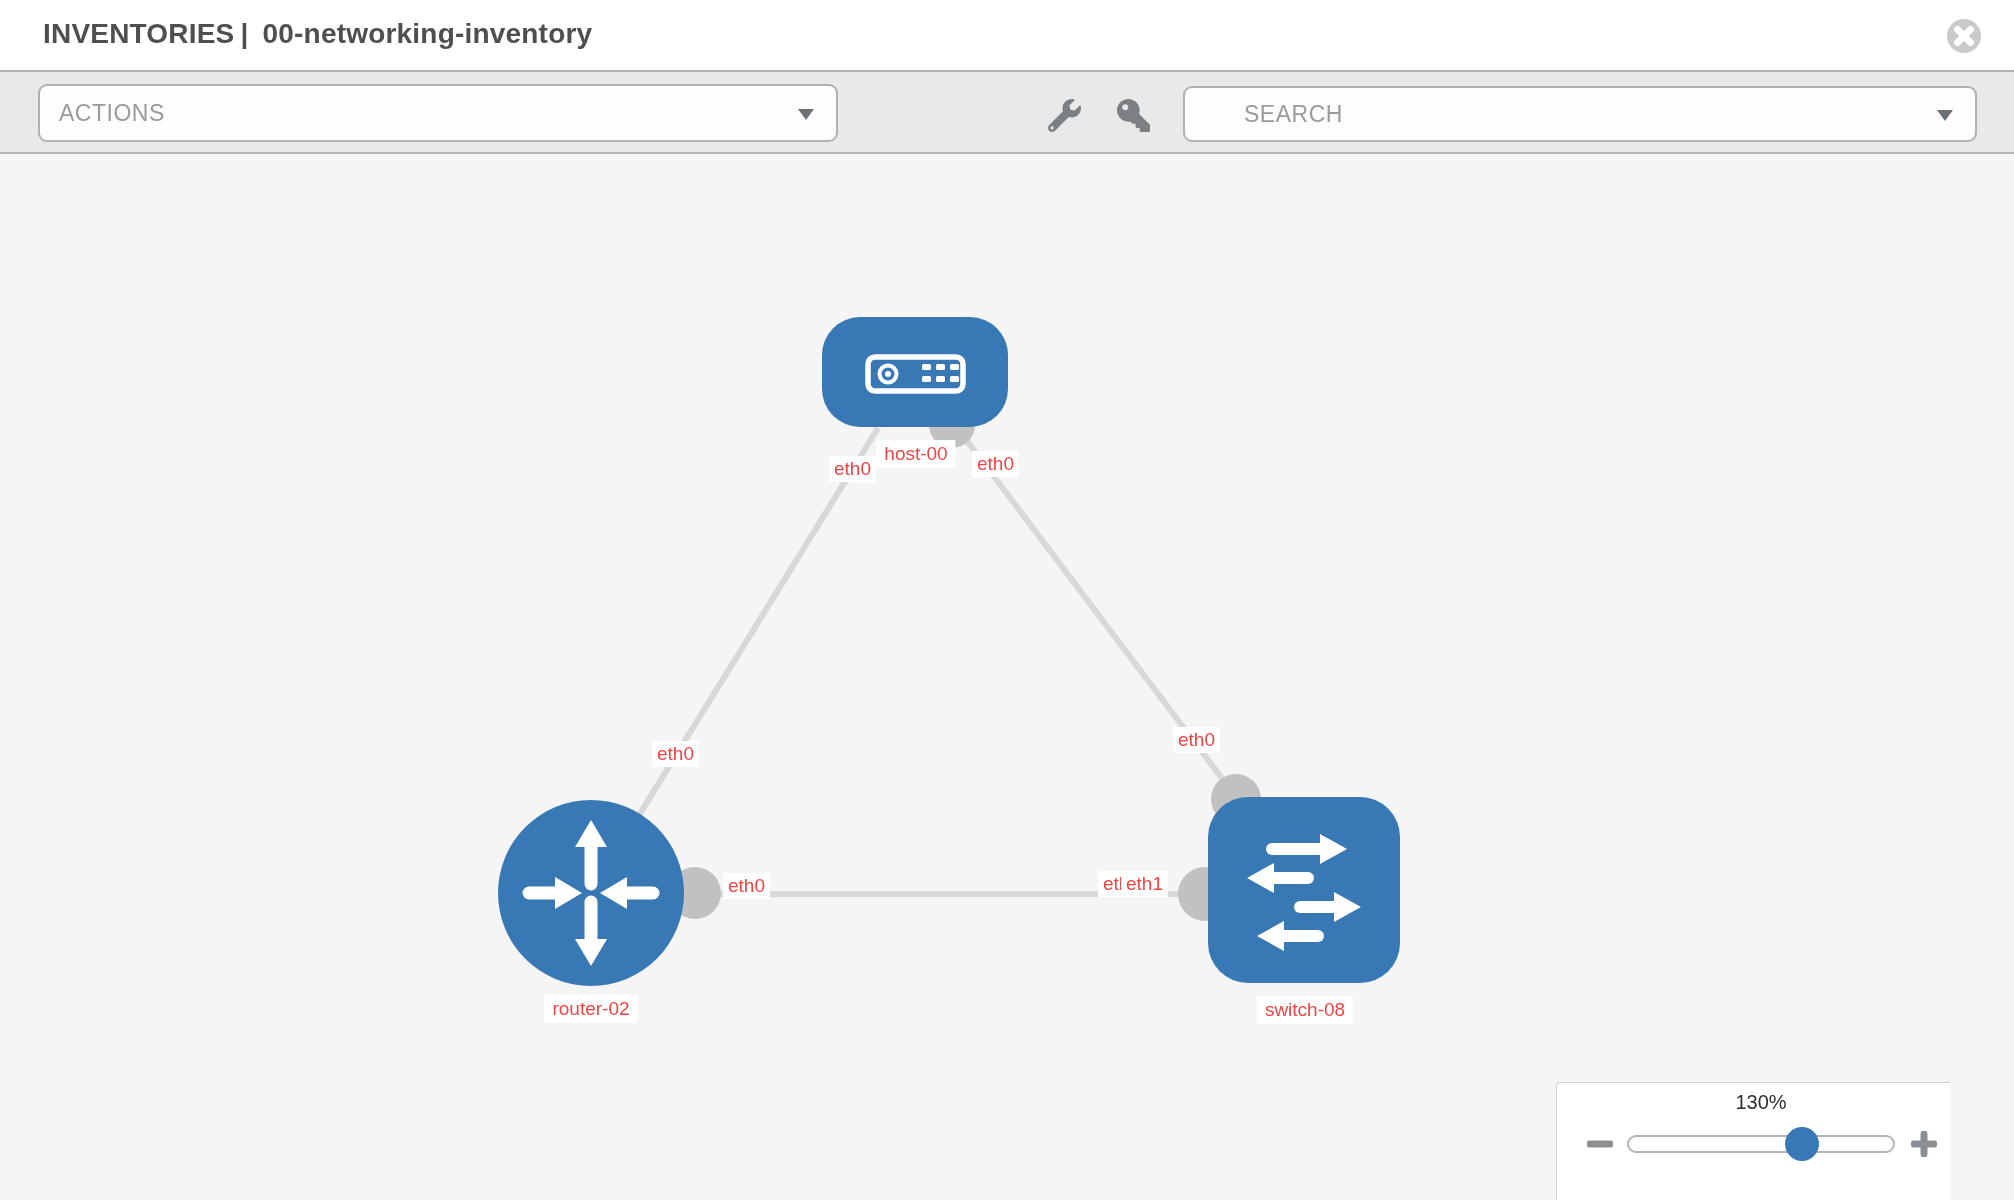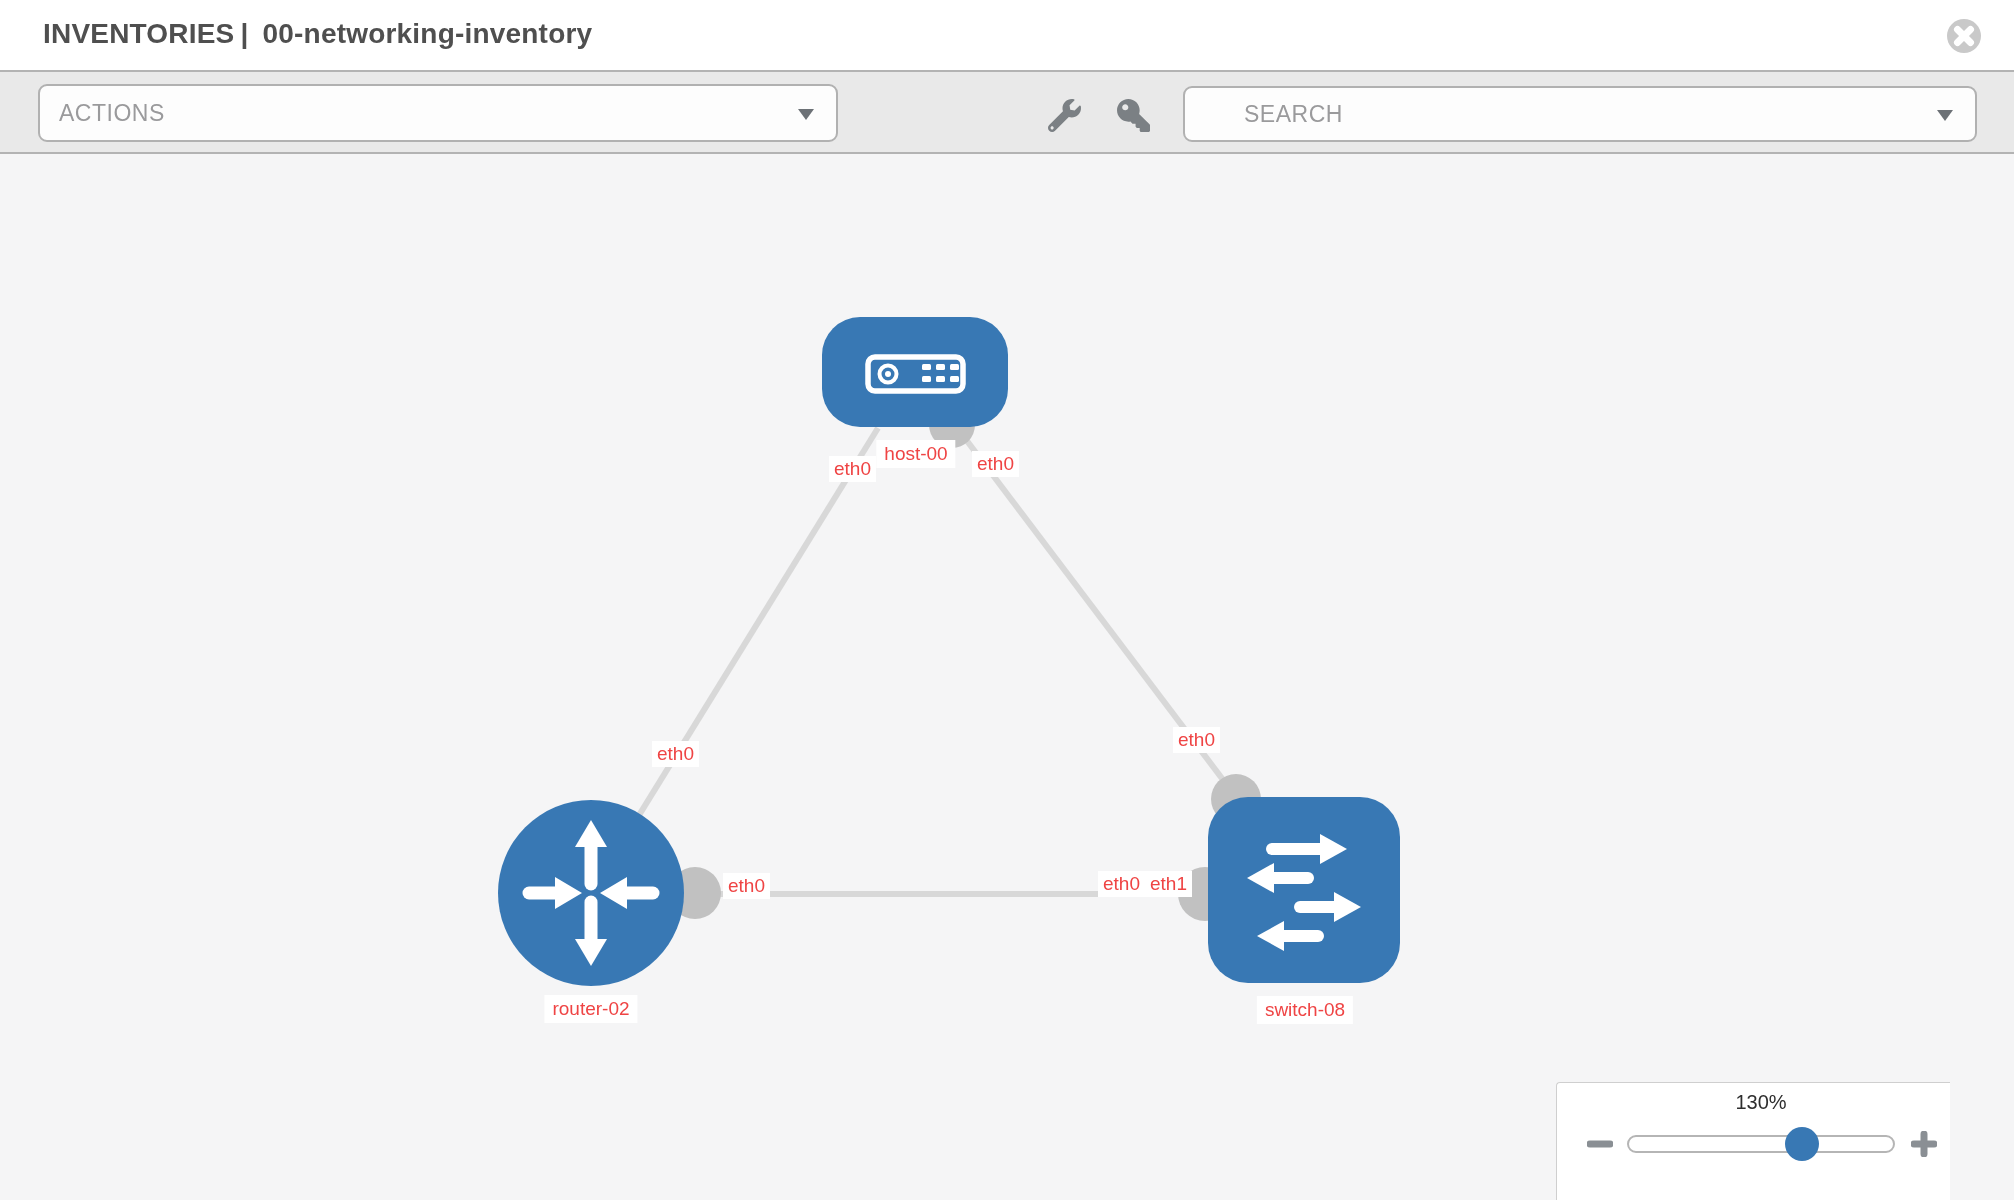--- a/index.html
+++ b/index.html
@@ -161,21 +161,21 @@
   <span class="chip node-label" style="left:916px; top:440px;">host-00</span>
   <span class="chip node-label" style="left:591px; top:995px;">router-02</span>
   <span class="chip node-label" style="left:1305px; top:996px;">switch-08</span>
 
   <span class="chip eth" style="left:829px; top:456px;">eth0</span>
   <span class="chip eth" style="left:972px; top:451px;">eth0</span>
   <span class="chip eth" style="left:652px; top:741px;">eth0</span>
   <span class="chip eth" style="left:1173px; top:727px;">eth0</span>
   <span class="chip eth" style="left:723px; top:873px;">eth0</span>
   <span class="chip eth" style="left:1098px; top:871px;">eth0</span>
-  <span class="chip eth" style="left:1121px; top:871px;margin-left:24px;">eth1</span>
+  <span class="chip eth" style="left:1121px; top:871px;">eth1</span>
 
   <div class="zoom-panel">
     <div class="zoom-level">130%</div>
     <button class="zoom-btn zoom-out">
       <svg width="26" height="26" viewBox="0 0 26 26">
         <line x1="3" y1="13" x2="23" y2="13" stroke="#8a8f94" stroke-width="7" stroke-linecap="round"></line>
       </svg>
     </button>
     <div class="zoom-track">
       <div class="zoom-handle"></div>

